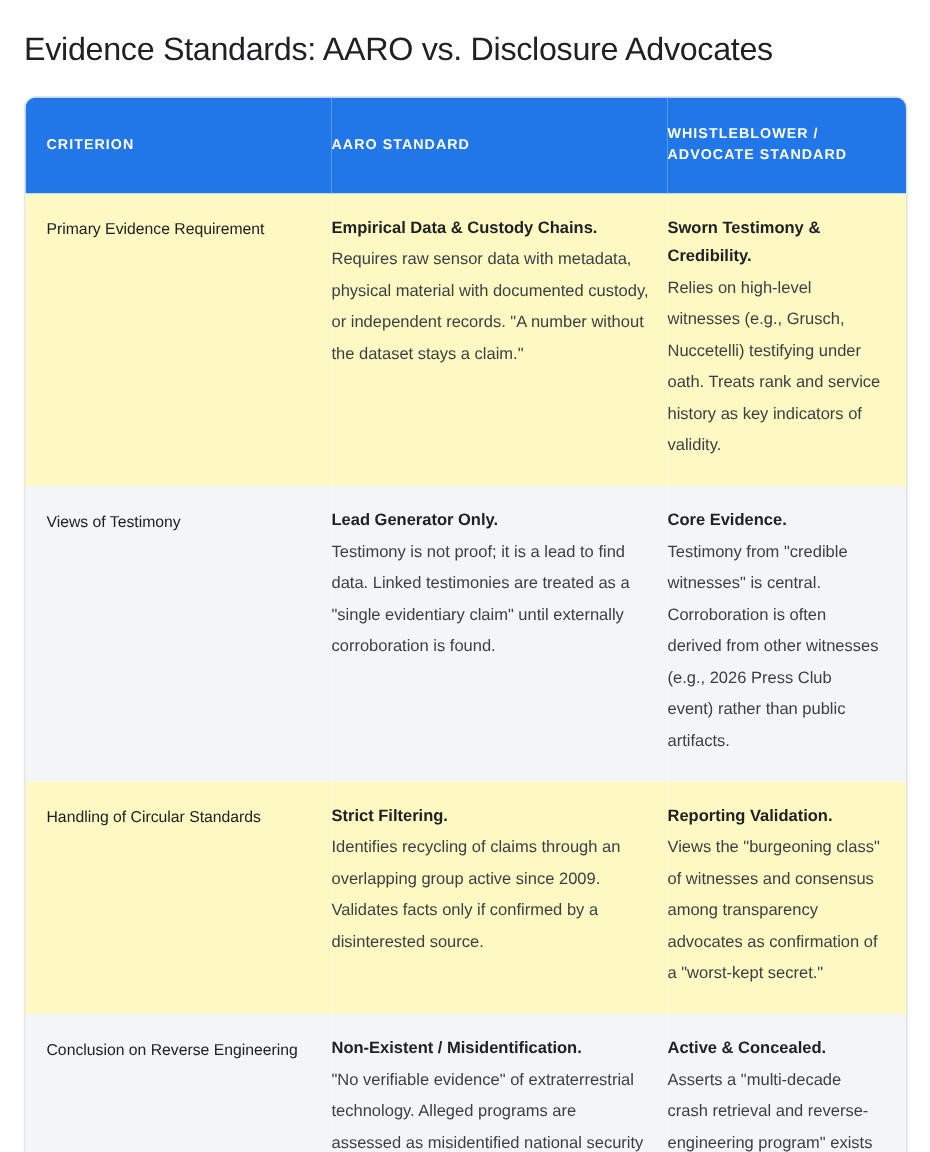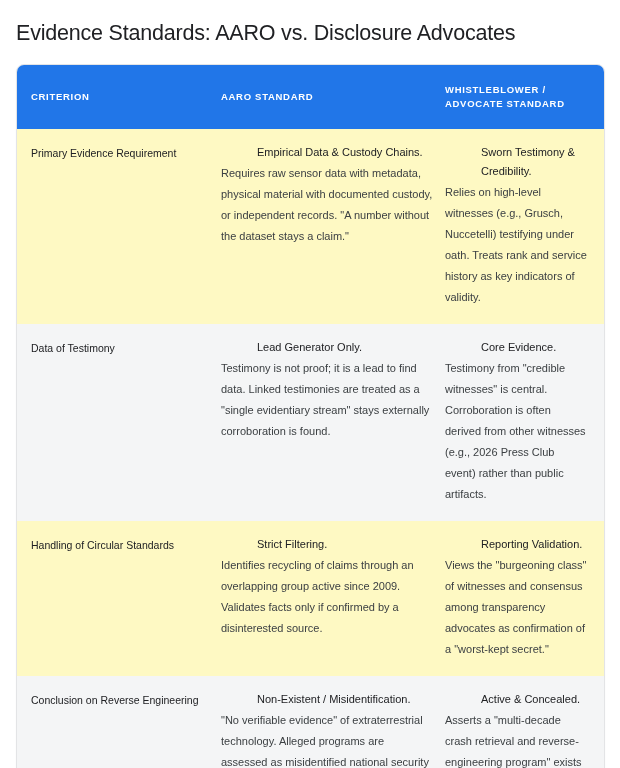--- a/index.html
+++ b/index.html
@@ -72,26 +72,25 @@
     color: #202124;
     font-size: 10.5px;
     line-height: 17px;
     padding-top: 16px;
   }
   table.matrix tbody td.c3 { padding-right: 16px; }
   table.matrix tbody tr.alt td { background: #f4f5f6; }
   table.matrix tbody tr td { background: #fef9c3; }
 
   .cell-lead {
-    font-weight: normal;
+    font-weight: bold;
     color: #202124;
     display: block;
     line-height: 19px;
     margin-bottom: 1px;
-    margin-left: 36px;
   }
   .cell-body {
     display: block;
   }
 </style>
 </head>
 <body>
 
 <div class="page">
 
@@ -112,24 +111,24 @@
           <td class="c2">
             <span class="cell-lead">Empirical Data &amp; Custody Chains.</span>
             <span class="cell-body">Requires raw sensor data with metadata, physical material with documented custody, or independent records. "A number without the dataset stays a claim."</span>
           </td>
           <td class="c3">
             <span class="cell-lead">Sworn Testimony &amp; Credibility.</span>
             <span class="cell-body">Relies on high-level witnesses (e.g., Grusch, Nuccetelli) testifying under oath. Treats rank and service history as key indicators of validity.</span>
           </td>
         </tr>
         <tr class="alt">
-          <td class="c1">Data of Testimony</td>
+          <td class="c1">Views of Testimony</td>
           <td class="c2">
             <span class="cell-lead">Lead Generator Only.</span>
-            <span class="cell-body">Testimony is not proof; it is a lead to find data. Linked testimonies are treated as a "single evidentiary stream" stays externally corroboration is found.</span>
+            <span class="cell-body">Testimony is not proof; it is a lead to find data. Linked testimonies are treated as a "single evidentiary claim" until externally corroboration is found.</span>
           </td>
           <td class="c3">
             <span class="cell-lead">Core Evidence.</span>
             <span class="cell-body">Testimony from "credible witnesses" is central. Corroboration is often derived from other witnesses (e.g., 2026 Press Club event) rather than public artifacts.</span>
           </td>
         </tr>
         <tr>
           <td class="c1">Handling of Circular Standards</td>
           <td class="c2">
             <span class="cell-lead">Strict Filtering.</span>

